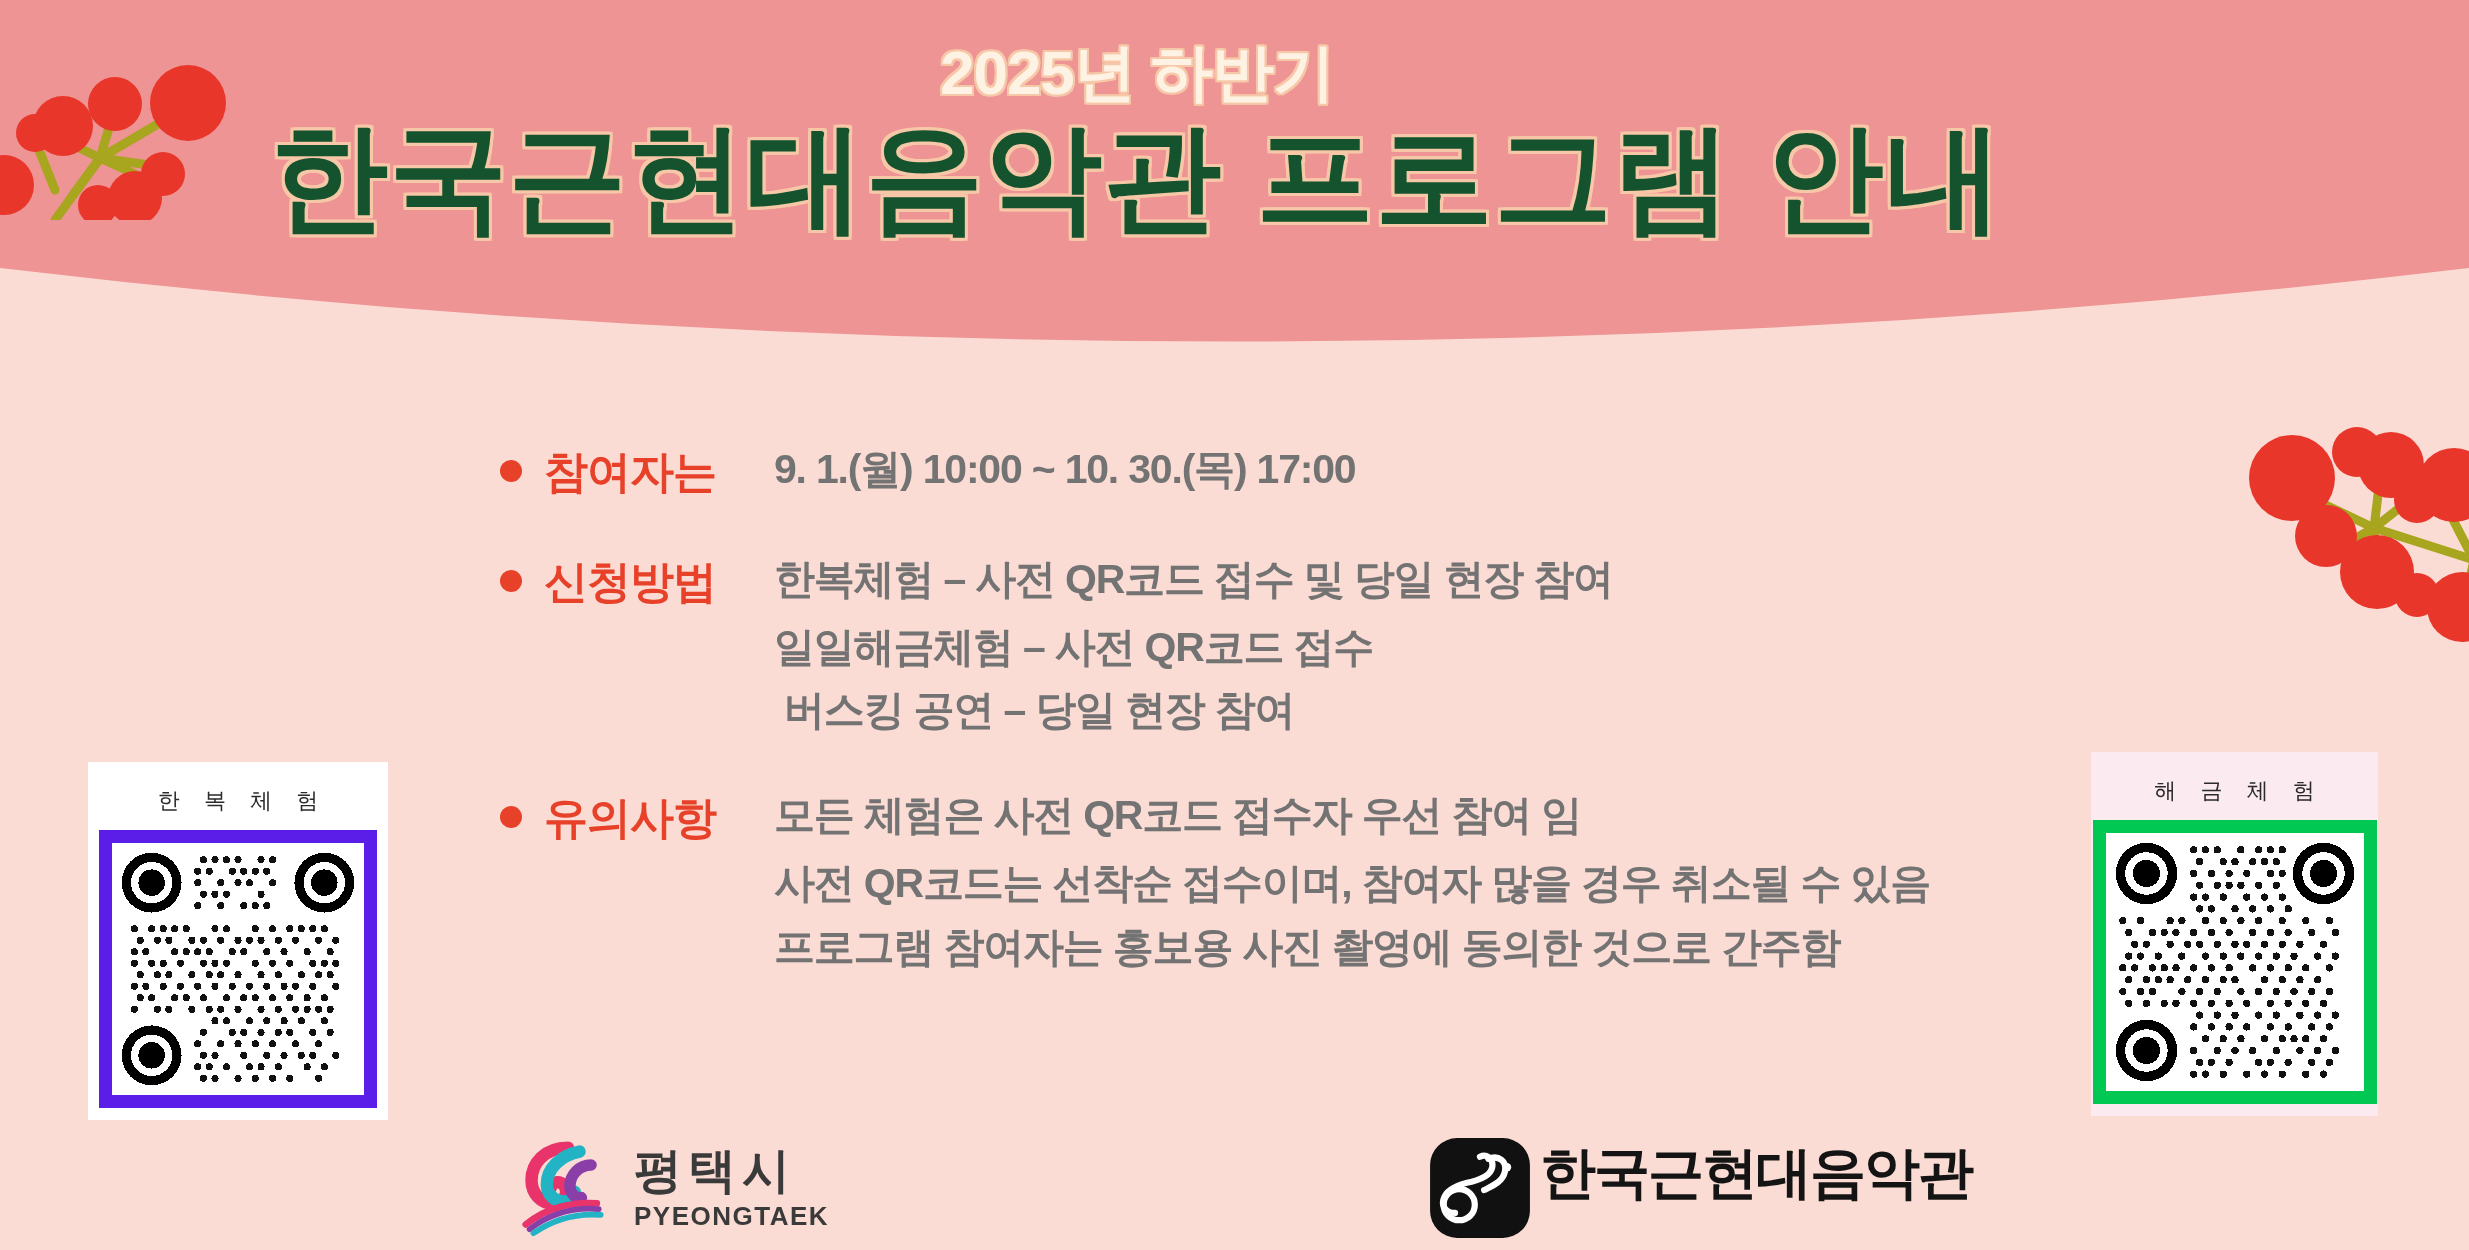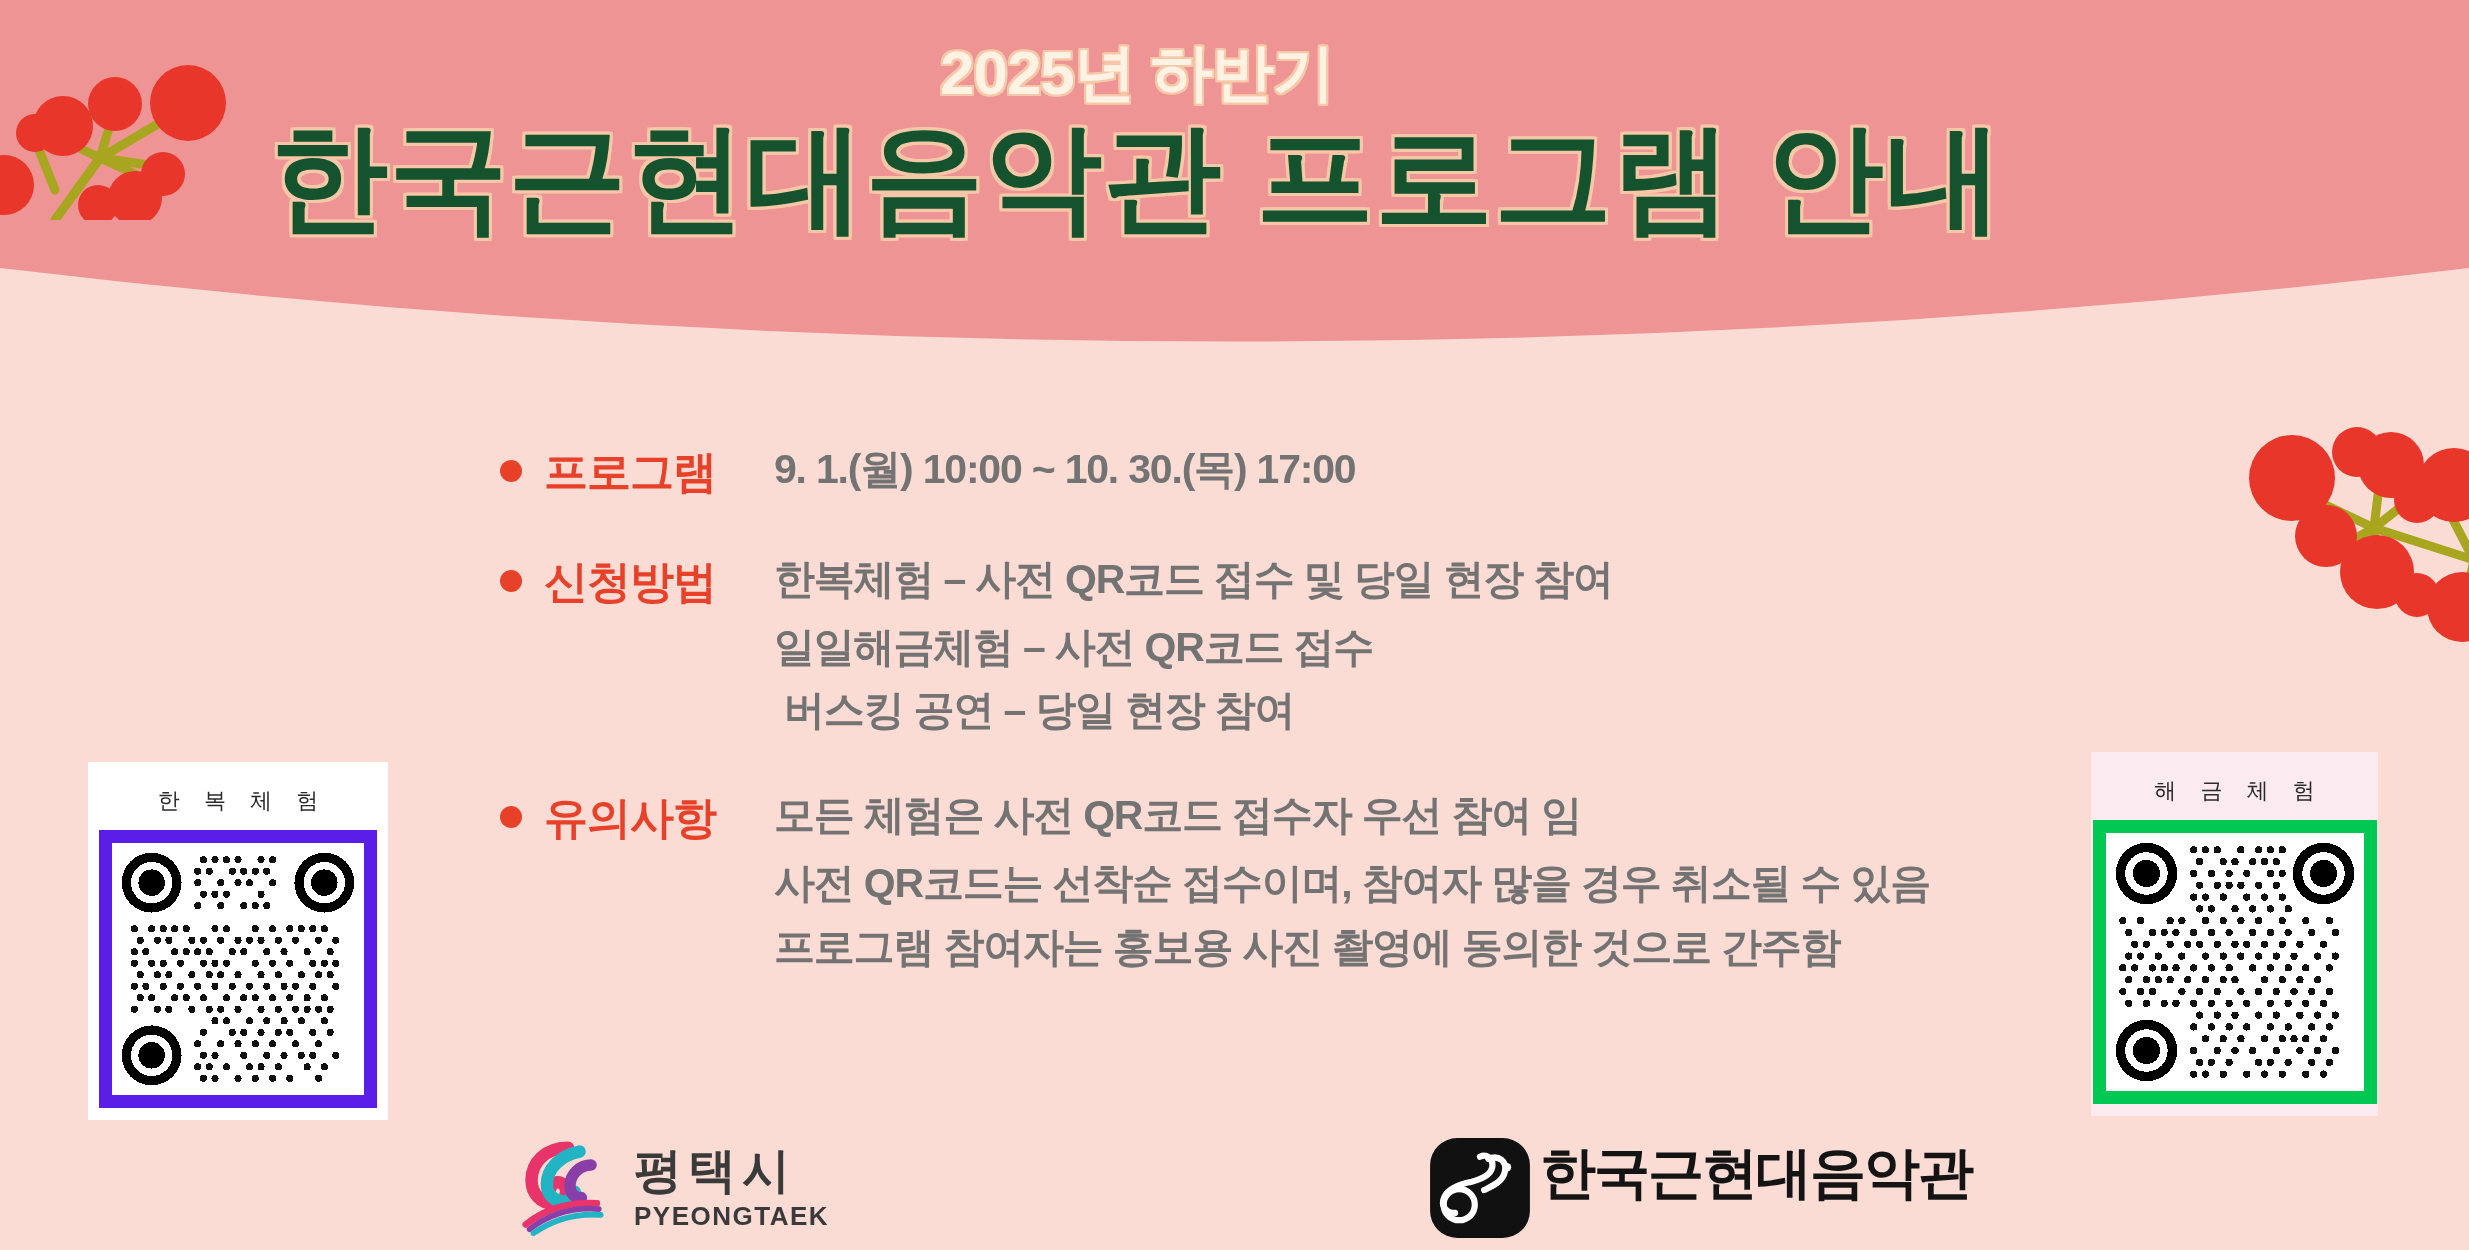--- a/index.html
+++ b/index.html
@@ -240,21 +240,21 @@
   <div class="header-text">
     <div class="title-small">2025년 하반기</div>
     <div class="title-main">한국근현대음악관 프로그램 안내</div>
   </div>
 
   <div class="content">
 
     <div class="group">
       <div class="row">
         <span class="bullet"></span>
-        <span class="label">프로그램</span>
+        <span class="label">참여자는</span>
         <span class="value">9. 1.(월) 10:00 ~ 10. 30.(목) 17:00</span>
       </div>
     </div>
 
     <div class="group">
       <div class="row">
         <span class="bullet"></span>
         <span class="label">신청방법</span>
         <span class="value">한복체험  – 사전 QR코드 접수 및 당일 현장 참여</span>
       </div>

